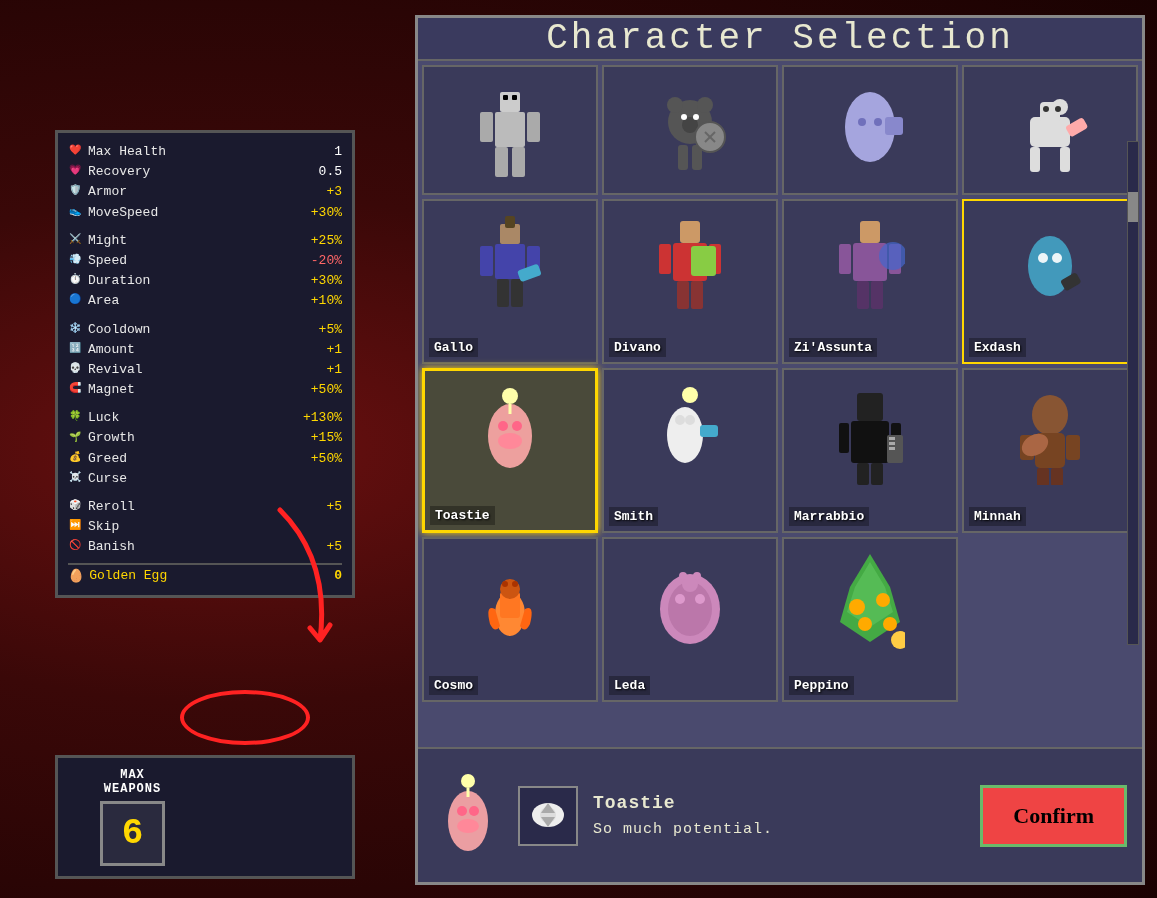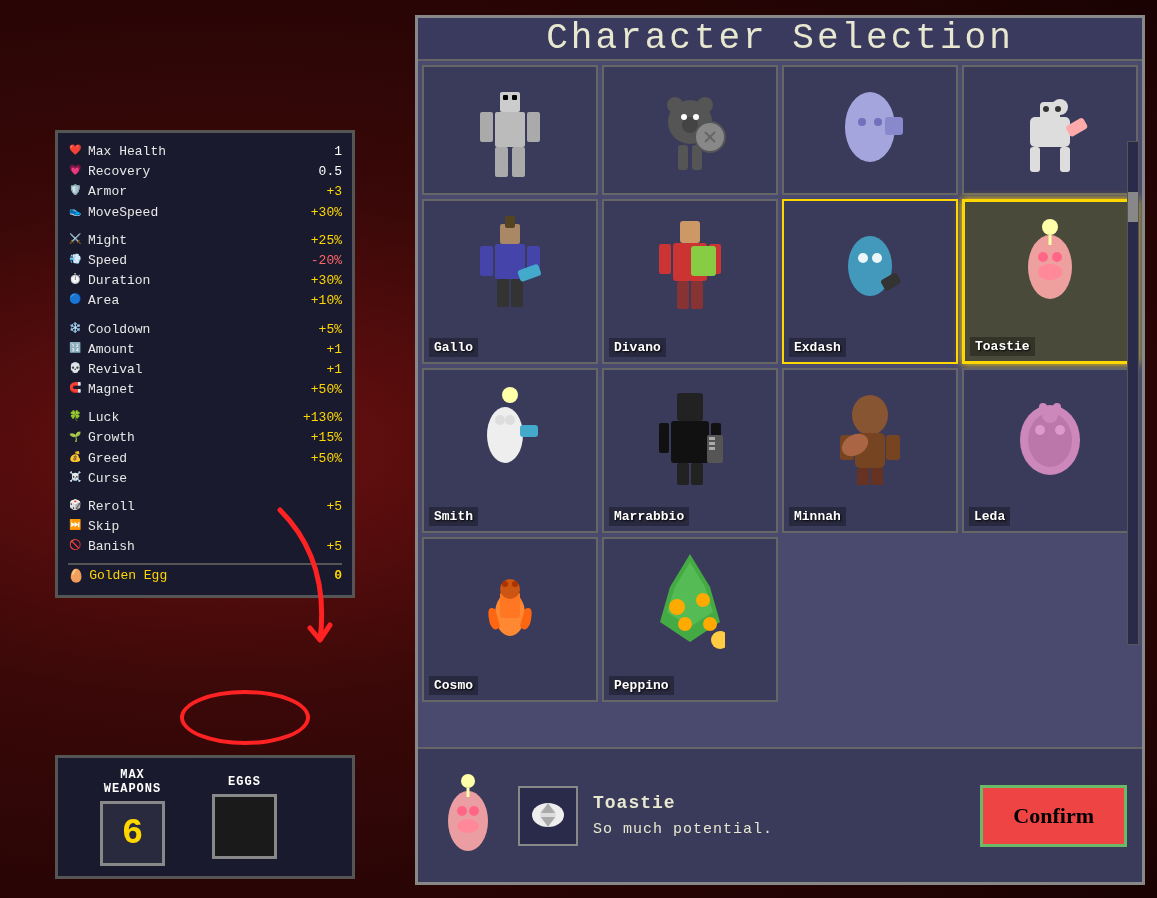--- a/index.html
+++ b/index.html
@@ -485,24 +485,20 @@
 </div>
 
 <div class="bottom-left-panel">
   <div class="bottom-section">
     <div class="bottom-label" style="white-space:pre-line">MAX
 WEAPONS</div>
     <div class="weapon-box">
       <span>6</span>
     </div>
   </div>
-  <div class="bottom-section">
-    <div class="bottom-label">EGGS</div>
-    <div class="egg-box"></div>
-  </div>
 </div>
 
 <div class="red-circle"></div>
 
 <svg class="red-arrow" viewBox="0 0 120 170" xmlns="http://www.w3.org/2000/svg">
   <path d="M 30 10 Q 80 60 70 140 L 80 125 M 70 140 L 60 128" stroke="#ff2222" stroke-width="5" fill="none" stroke-linecap="round" stroke-linejoin="round"></path>
 </svg>
 
 <div class="main-panel">
 
@@ -597,20 +593,34 @@
             <rect x="4" y="28" width="12" height="30" fill="#cc3333" rx="2"></rect>
             <rect x="54" y="28" width="12" height="30" fill="#cc3333" rx="2"></rect>
             <rect x="22" y="65" width="12" height="28" fill="#883333" rx="2"></rect>
             <rect x="36" y="65" width="12" height="28" fill="#883333" rx="2"></rect>
             <rect x="36" y="30" width="25" height="30" fill="#88cc44" rx="3"></rect>
           </svg>
         </div>
         <div class="name-row char-name">Divano</div>
       </div>
 
+      <div class="char-card">
+        <div class="pixel-char">
+          <svg width="70" height="100" viewBox="0 0 70 100">
+            <rect x="25" y="5" width="20" height="22" fill="#cc9966" rx="3"></rect>
+            <rect x="18" y="27" width="34" height="38" fill="#885599" rx="3"></rect>
+            <rect x="4" y="28" width="12" height="30" fill="#885599" rx="2"></rect>
+            <rect x="54" y="28" width="12" height="30" fill="#885599" rx="2"></rect>
+            <rect x="22" y="65" width="12" height="28" fill="#553366" rx="2"></rect>
+            <rect x="36" y="65" width="12" height="28" fill="#553366" rx="2"></rect>
+            <circle cx="58" cy="40" r="14" fill="#4466cc" opacity="0.7"></circle>
+          </svg>
+        </div>
+        <div class="name-row char-name">Zi'Assunta</div>
+      </div>
 
       <div class="char-card" style="border: 2px solid #ffd700;">
         <div class="pixel-char">
           <svg width="70" height="100" viewBox="0 0 70 100">
             <ellipse cx="35" cy="50" rx="22" ry="30" fill="#44aacc" opacity="0.85"></ellipse>
             <circle cx="28" cy="42" r="5" fill="#ffffff" opacity="0.9"></circle>
             <circle cx="42" cy="42" r="5" fill="#ffffff" opacity="0.9"></circle>
             <rect x="45" y="65" width="18" height="12" fill="#333" rx="3" transform="rotate(-30 45 65)"></rect>
           </svg>
         </div>
@@ -673,45 +683,45 @@
             <rect x="36" y="83" width="12" height="18" fill="#663322" rx="2"></rect>
             <ellipse cx="20" cy="60" rx="14" ry="10" fill="#aa6644" transform="rotate(-30 20 60)"></ellipse>
           </svg>
         </div>
         <div class="name-row char-name">Minnah</div>
       </div>
 
       <div class="char-card">
         <div class="pixel-char">
           <svg width="70" height="100" viewBox="0 0 70 100">
+            <ellipse cx="35" cy="60" rx="15" ry="22" fill="#ff8833"></ellipse>
+            <rect x="25" y="38" width="20" height="26" fill="#ff7722" rx="3"></rect>
+            <path d="M 20 55 Q 10 50 15 70 Q 20 80 25 72" fill="#ff6611"></path>
+            <path d="M 50 55 Q 60 50 55 70 Q 50 80 45 72" fill="#ff6611"></path>
+            <circle cx="35" cy="35" r="10" fill="#cc5511"></circle>
+            <circle cx="30" cy="30" r="3" fill="#aa3300"></circle>
+            <circle cx="40" cy="30" r="3" fill="#aa3300"></circle>
+          </svg>
+        </div>
+        <div class="name-row char-name">Cosmo</div>
+      </div>
+
+      <div class="char-card">
+        <div class="pixel-char">
+          <svg width="70" height="100" viewBox="0 0 70 100">
             <ellipse cx="35" cy="55" rx="30" ry="35" fill="#cc88bb"></ellipse>
             <ellipse cx="35" cy="55" rx="22" ry="27" fill="#bb77aa"></ellipse>
             <circle cx="25" cy="45" r="5" fill="#dd99cc"></circle>
             <circle cx="45" cy="45" r="5" fill="#dd99cc"></circle>
             <circle cx="35" cy="30" r="8" fill="#cc88bb"></circle>
             <circle cx="28" cy="22" r="4" fill="#cc88bb"></circle>
             <circle cx="42" cy="22" r="4" fill="#cc88bb"></circle>
           </svg>
         </div>
         <div class="name-row char-name">Leda</div>
-      </div>
-
-      <div class="char-card">
-        <div class="pixel-char">
-          <svg width="70" height="100" viewBox="0 0 70 100">
-            <ellipse cx="35" cy="60" rx="15" ry="22" fill="#ff8833"></ellipse>
-            <rect x="25" y="38" width="20" height="26" fill="#ff7722" rx="3"></rect>
-            <path d="M 20 55 Q 10 50 15 70 Q 20 80 25 72" fill="#ff6611"></path>
-            <path d="M 50 55 Q 60 50 55 70 Q 50 80 45 72" fill="#ff6611"></path>
-            <circle cx="35" cy="35" r="10" fill="#cc5511"></circle>
-            <circle cx="30" cy="30" r="3" fill="#aa3300"></circle>
-            <circle cx="40" cy="30" r="3" fill="#aa3300"></circle>
-          </svg>
-        </div>
-        <div class="name-row char-name">Cosmo</div>
       </div>
 
       <div class="char-card">
         <div class="pixel-char">
           <svg width="70" height="105" viewBox="0 0 70 105">
             <polygon points="35,2 55,35 65,70 35,90 5,70 15,35" fill="#44aa44"></polygon>
             <polygon points="35,10 50,35 58,60 35,75 12,60 20,35" fill="#55bb55"></polygon>
             <circle cx="22" cy="55" r="8" fill="#ffaa00"></circle>
             <circle cx="48" cy="48" r="7" fill="#ffaa00"></circle>
             <circle cx="30" cy="72" r="7" fill="#ffaa00"></circle>

